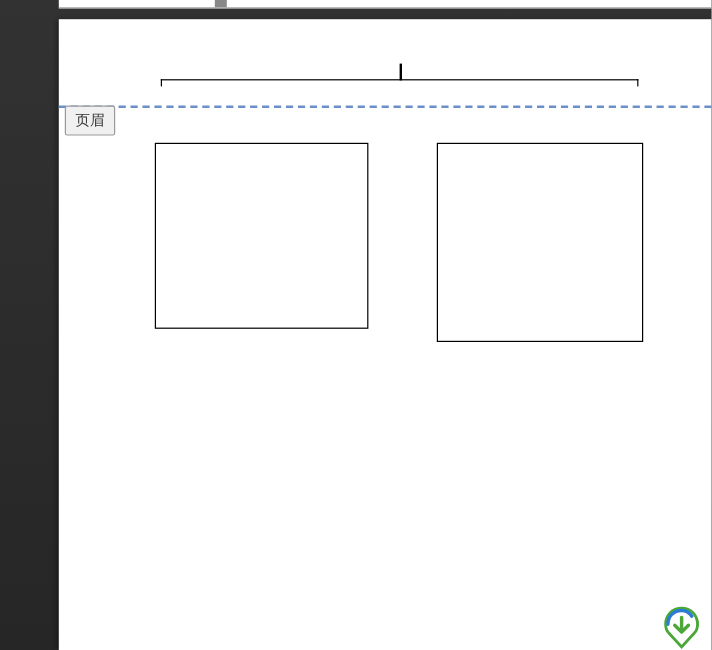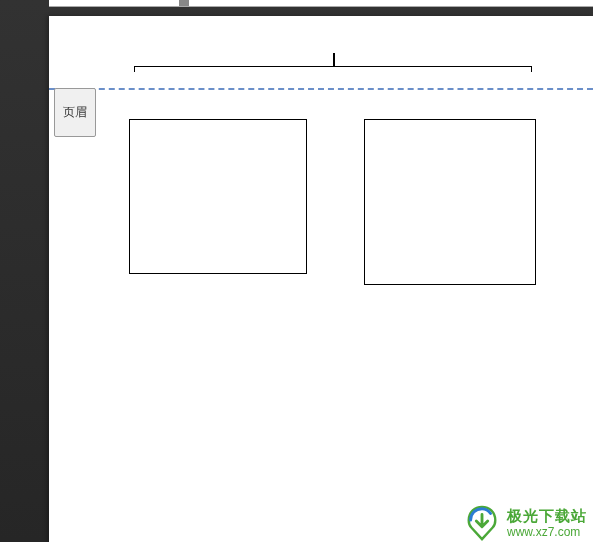--- a/index.html
+++ b/index.html
@@ -64,21 +64,21 @@
       top: 72px;
       left: 0;
       right: 0;
       height: 0;
       border-top: 2px dashed #6b8fc9;
     }
     .header-tag {
       position: absolute;
       top: 72px;
       left: 5px;
-      padding: 15px 8px;
+      padding: 3px 8px;
       background: #f0f0f0;
       border: 1px solid #999;
       border-radius: 2px;
       font-size: 12px;
       color: #333;
       cursor: pointer;
     }
     .shape-box {
       position: absolute;
       background: #fff;
@@ -147,17 +147,13 @@
 </div>
 
 <div class="watermark">
   <div class="watermark-logo">
     <svg viewBox="0 0 40 40">
       <path d="M20 3 C12 3 6 9 6 17 C6 20 7 23 9 25 L20 37 L31 25 C33 23 34 20 34 17 C34 9 28 3 20 3 Z" fill="none" stroke="#4ba838" stroke-width="2.5"></path>
       <path d="M8 17 C8 10 13 5 20 5 C24 5 27 7 29 10" fill="none" stroke="#2b7cd3" stroke-width="3" stroke-linecap="round"></path>
       <path d="M20 11 L20 23 M14 18 L20 24 L26 18" fill="none" stroke="#4ba838" stroke-width="3" stroke-linecap="round" stroke-linejoin="round"></path>
     </svg>
   </div>
-  <div class="watermark-text">
-    <span class="watermark-title">极光下载站</span>
-    <span class="watermark-url">www.xz7.com</span>
-  </div>
 </div>
 
 </body></html>

